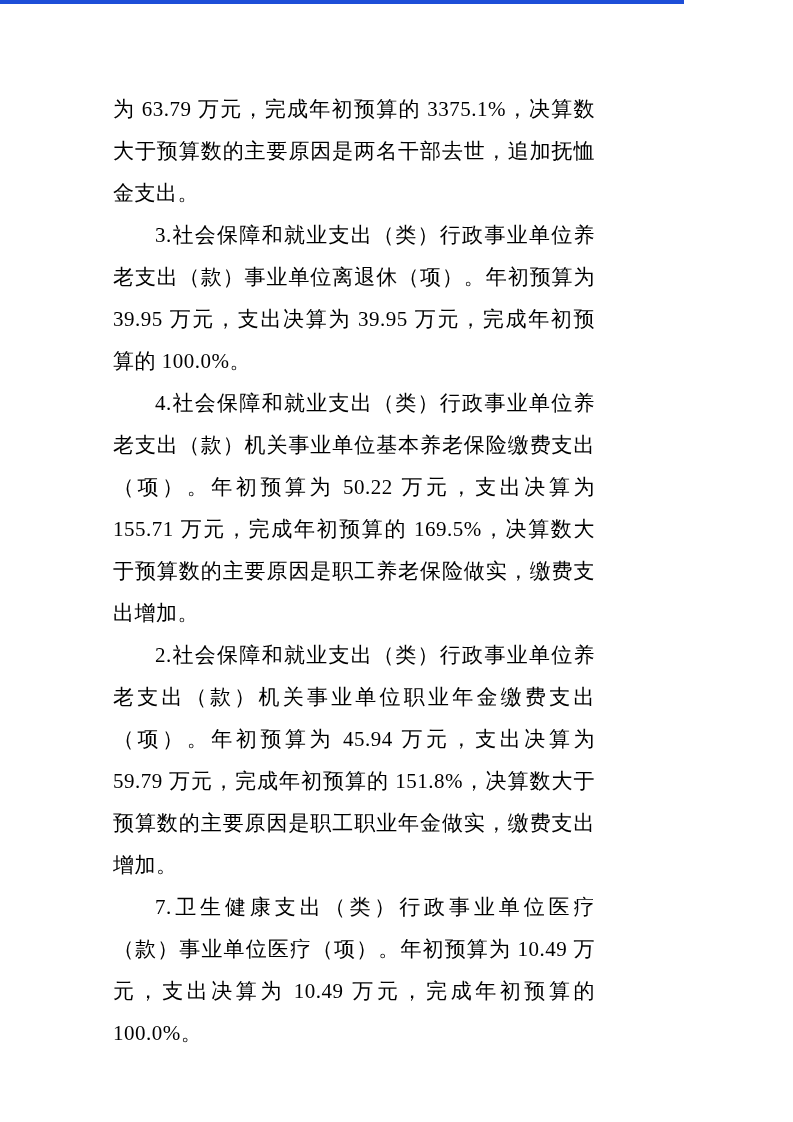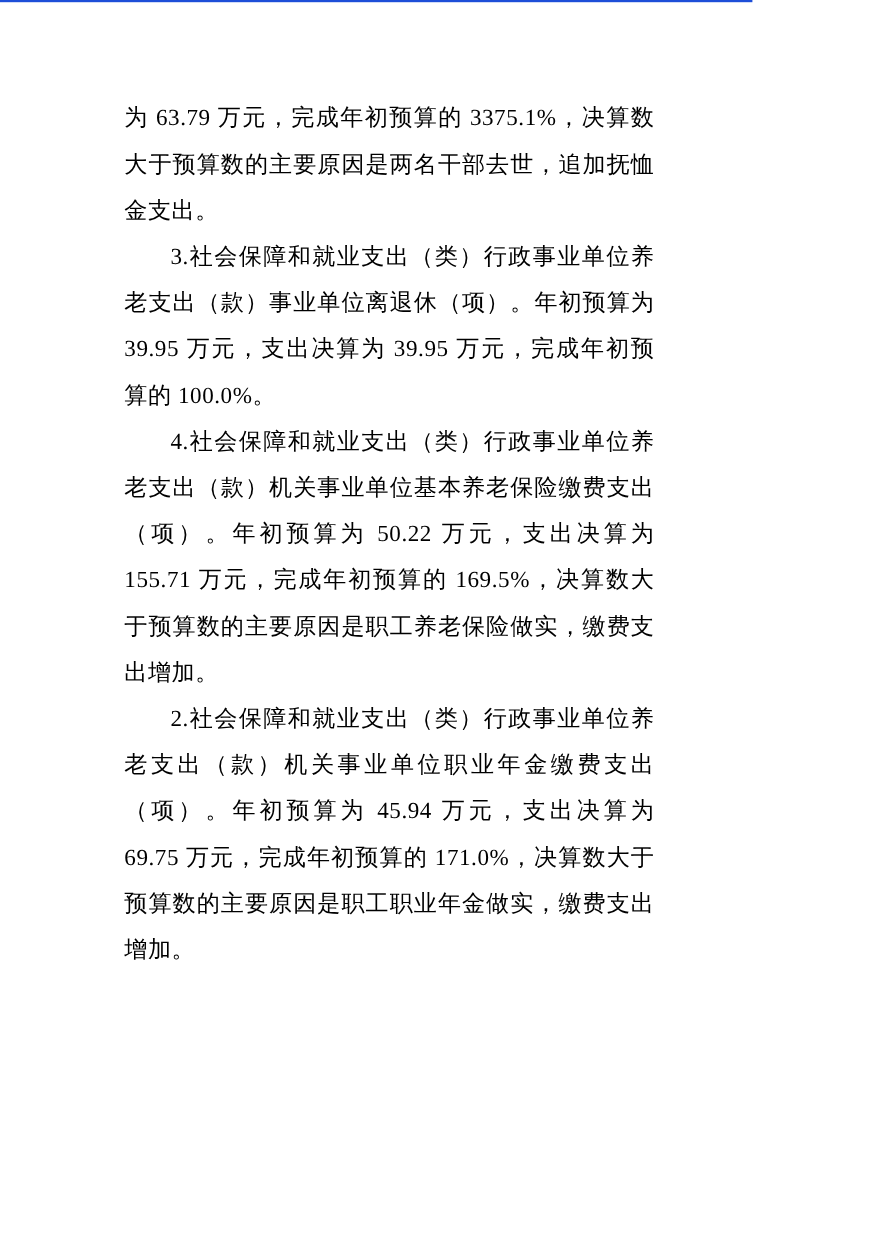--- a/index.html
+++ b/index.html
@@ -12,21 +12,21 @@
     height: 1122px;
     overflow: hidden;
     font-family: "Liberation Serif", "DejaVu Serif", serif;
     color: #000000;
   }
   .page {
     box-sizing: border-box;
     width: 684px;
     height: 1122px;
     padding: 84px 89px 40px 113px;
-    border-top: 2px solid #1d4ed8;
+    border-top: 4px solid #1d4ed8;
     background: #ffffff;
   }
   p.para {
     margin: 0;
     font-size: 21px;
     line-height: 42px;
     text-align: justify;
     letter-spacing: 0.5px;
   }
   p.para.indent {
@@ -40,17 +40,18 @@
 <body>
 
 <div class="page">
 
   <p class="para"><span>为 63.79 万元，完成年初预算的 3375.1%，决算数大于预算数的主要原因是两名干部去世，追加抚恤金支出。</span></p>
 
   <p class="para indent"><b class="lead">3.社会保障和就业支出（类）行政事业单位养老支出（款）事业单位离退休（项）。</b><span>年初预算为 39.95 万元，支出决算为 39.95 万元，完成年初预算的 100.0%。</span></p>
 
   <p class="para indent"><b class="lead">4.社会保障和就业支出（类）行政事业单位养老支出（款）机关事业单位基本养老保险缴费支出（项）。</b><span>年初预算为 50.22 万元，支出决算为 155.71 万元，完成年初预算的 169.5%，决算数大于预算数的主要原因是职工养老保险做实，缴费支出增加。</span></p>
 
-  <p class="para indent"><b class="lead">2.社会保障和就业支出（类）行政事业单位养老支出（款）机关事业单位职业年金缴费支出（项）。</b><span>年初预算为 45.94 万元，支出决算为 69.75 万元，完成年初预算的 171.0%，决算数大于预算数的主要原因是职工职业年金做实，缴费支出增加。</span></p>
+  <p class="para indent"><b class="lead">2.社会保障和就业支出（类）行政事业单位养老支出（款）机关事业单位职业年金缴费支出（项）。</b><span>年初预算为 45.94 万元，支出决算为 59.79 万元，完成年初预算的 151.8%，决算数大于预算数的主要原因是职工职业年金做实，缴费支出增加。</span></p>
 
 
+  <p class="para indent"><b class="lead">7.卫生健康支出（类）行政事业单位医疗（款）事业单位医疗（项）。</b><span>年初预算为 10.49 万元，支出决算为 10.49 万元，完成年初预算的 100.0%。</span></p>
 
 </div>
 
 </body></html>

